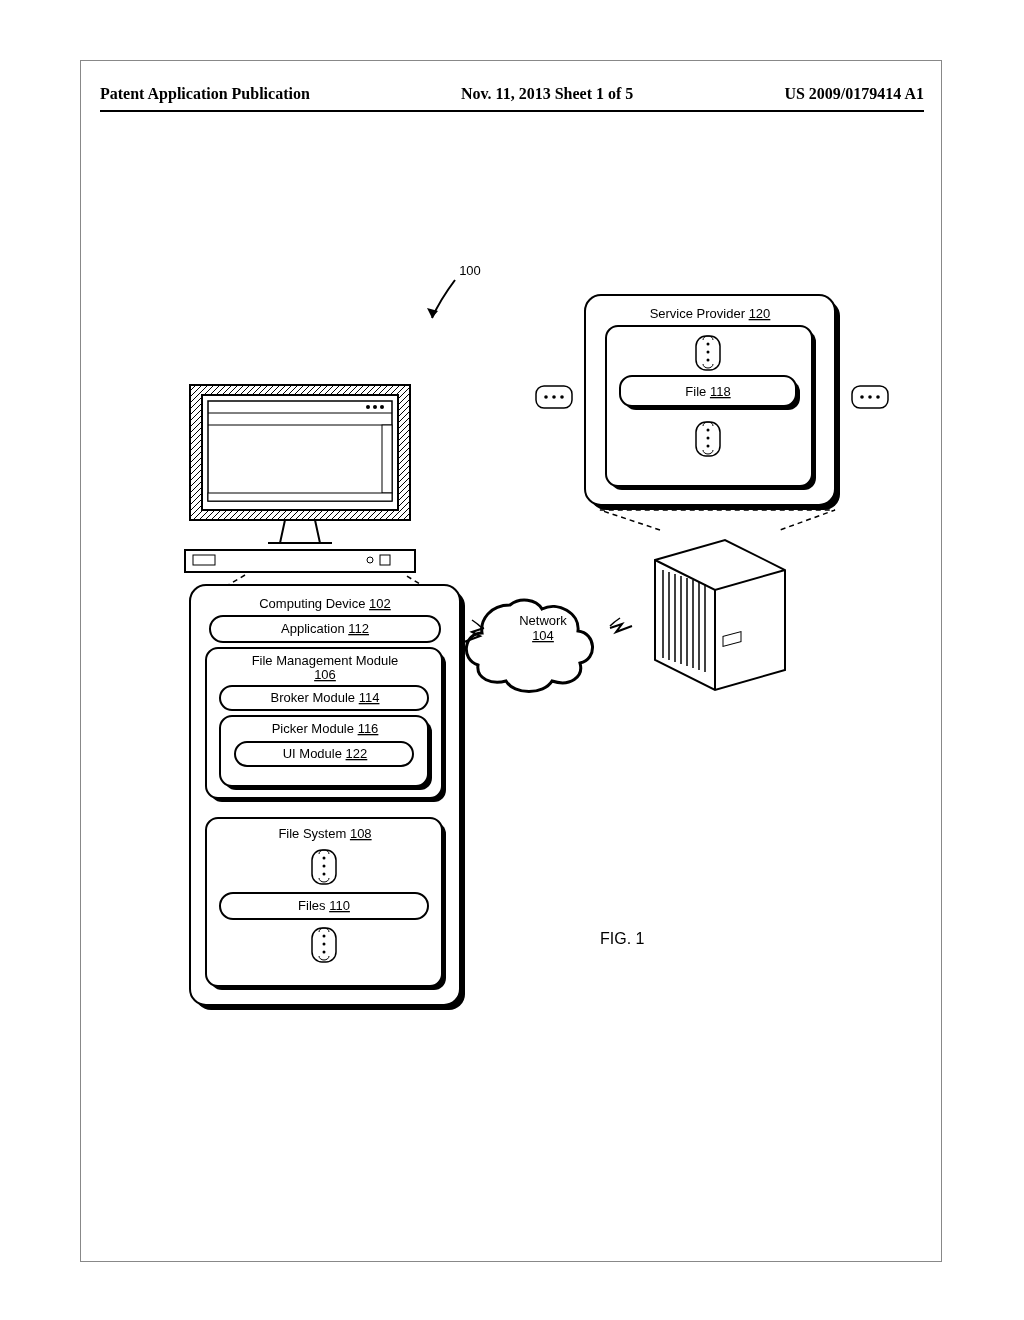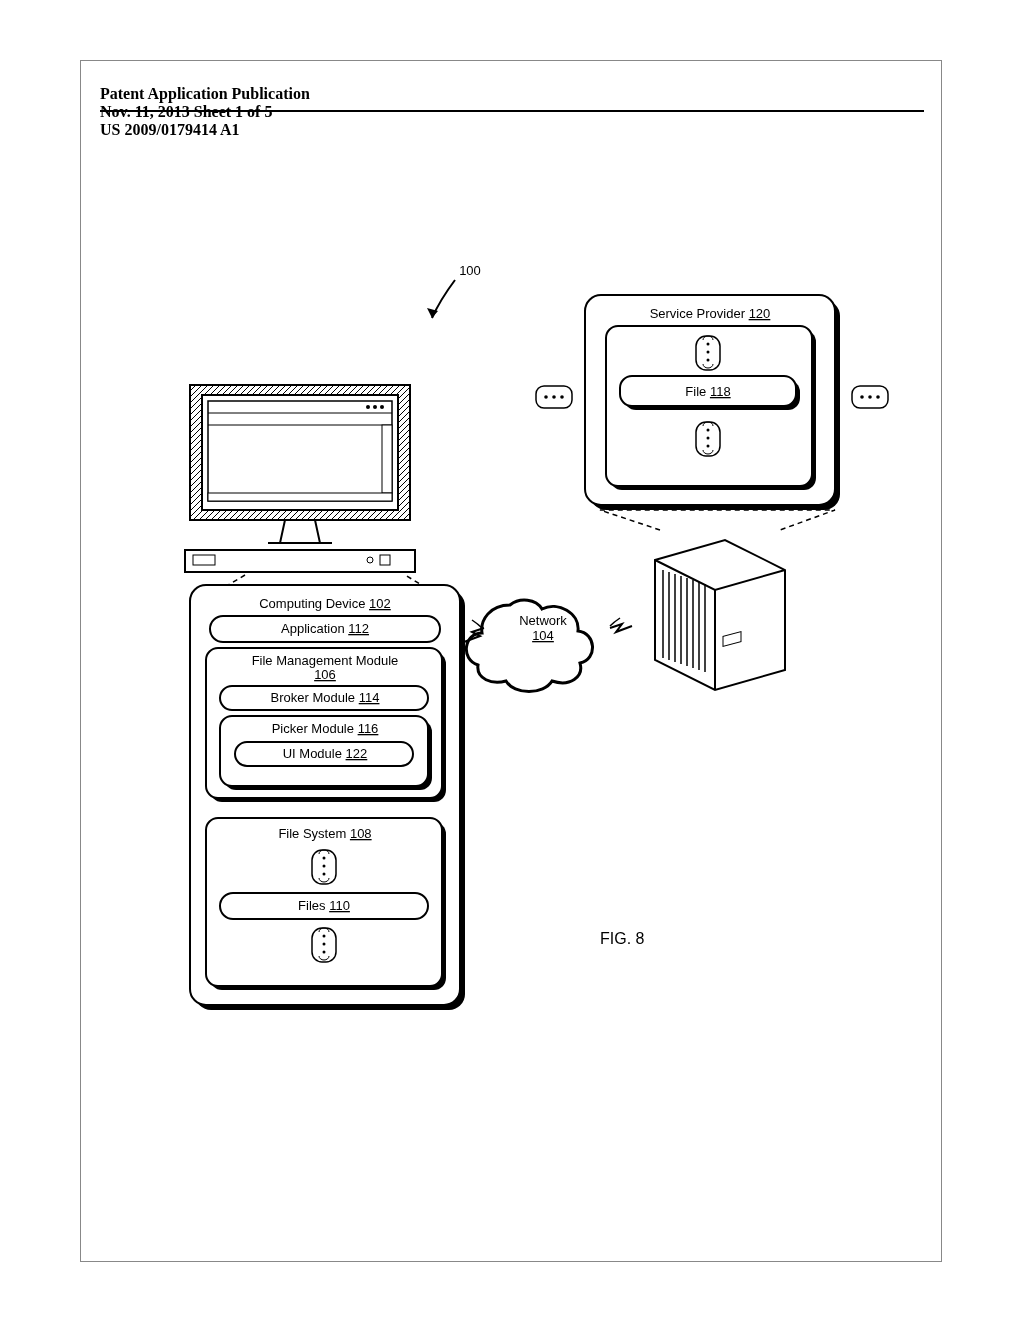--- a/index.html
+++ b/index.html
@@ -21,21 +21,20 @@
   }
   .header {
     position: absolute;
     top: 85px;
     left: 100px;
     width: 824px;
     display: flex;
     justify-content: space-between;
     font-size: 16px;
     font-weight: bold;
-    flex-direction: column;
   }
   .hr {
     position: absolute;
     top: 110px;
     left: 100px;
     width: 824px;
     border-top: 2px solid #000;
   }
   .canvas {
     position: absolute;
@@ -242,13 +241,13 @@
 <g>
   <rect x="772" y="256" width="36" height="22" rx="8" class="smallbox"></rect>
   <circle cx="782" cy="267" r="1.8"></circle>
         <circle cx="790" cy="267" r="1.8"></circle>
         <circle cx="798" cy="267" r="1.8"></circle>
 </g>
 
 </svg>
 </div>
 
-<div class="figlabel" style="left:600px; top:930px;">FIG. 8</div>
+<div class="figlabel" style="left:600px; top:930px;">FIG. 1</div>
 
 </body></html>

